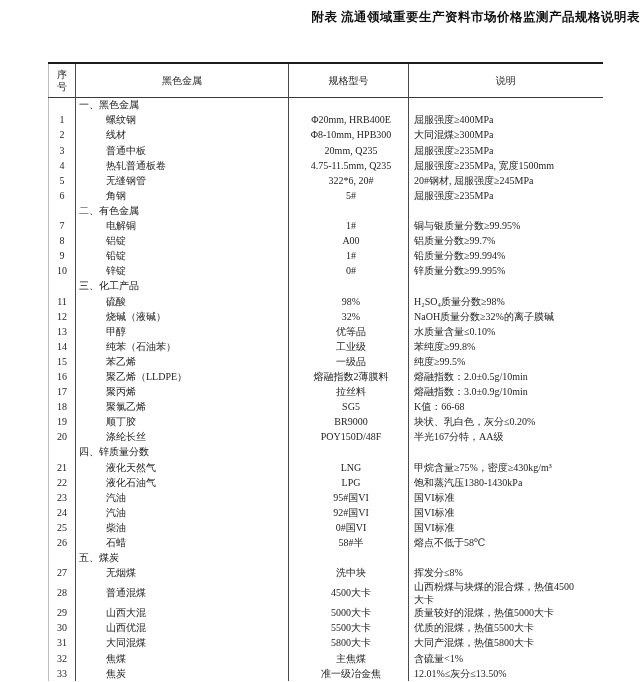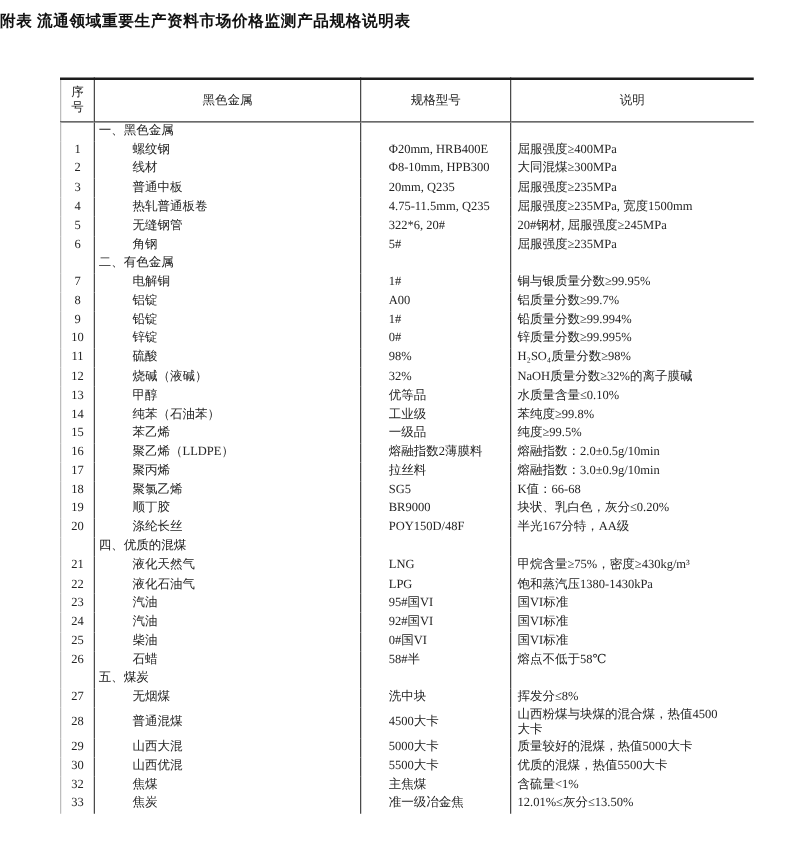--- a/index.html
+++ b/index.html
@@ -1,40 +1,40 @@
 <!DOCTYPE html>
 <html><head>
 <meta charset="utf-8">
 <style>
   html,body{margin:0;padding:0;background:#ffffff;}
   .page{
     position:relative;width:640px;height:682px;background:#ffffff;overflow:hidden;
     font-family:"Liberation Serif","DejaVu Serif",serif;color:#222;
   }
   .title{
-    position:absolute;top:9px;left:0;width:640px;text-align:left;
+    position:absolute;top:9px;left:0;width:640px;text-align:right;
     font-size:12.5px;font-weight:bold;color:#111;letter-spacing:0.5px;
   }
   table.spec{
     position:absolute;top:62px;left:48px;width:554px;
     border-collapse:collapse;table-layout:fixed;
     font-size:10px;color:#242424;
     border-top:2px solid #1c1c1c;border-left:1px solid #bdbdbd;
   }
   thead tr{border-bottom:1px solid #3a3a3a;}
   th{
     font-weight:normal;height:33px;text-align:center;vertical-align:middle;
     white-space:pre-line;line-height:12px;padding:0;
   }
   th + th, td + td{border-left:1px solid #4a4a4a;}
   td{height:15.1px;line-height:12.5px;vertical-align:middle;padding:0;}
   td.c-no{text-align:center;}
   td.c-prod.item{padding-left:30px;margin-top:24px;}
   td.c-prod.section{padding-left:3px;font-weight:normal;color:#161616;}
-  td.c-spec{padding-left:22px;}
+  td.c-spec{padding-left:5px;text-align:center;}
   td.c-desc{padding-left:5px;white-space:pre-line;}
 </style>
 </head>
 <body>
 
 <div class="page">
   <div class="title">附表 流通领域重要生产资料市场价格监测产品规格说明表</div>
 
   <table class="spec">
     <colgroup>
@@ -119,20 +119,26 @@
           <td class="c-spec">1#</td>
           <td class="c-desc">铅质量分数≥99.994%</td>
         </tr>
         <tr>
           <td class="c-no">10</td>
           <td class="c-prod item">锌锭</td>
           <td class="c-spec">0#</td>
           <td class="c-desc">锌质量分数≥99.995%</td>
         </tr>
         <tr>
+          <td class="c-no"></td>
+          <td class="c-prod section">三、化工产品</td>
+          <td class="c-spec"></td>
+          <td class="c-desc"></td>
+        </tr>
+        <tr>
           <td class="c-no">11</td>
           <td class="c-prod item">硫酸</td>
           <td class="c-spec">98%</td>
           <td class="c-desc">H₂SO₄质量分数≥98%</td>
         </tr>
         <tr>
           <td class="c-no">12</td>
           <td class="c-prod item">烧碱（液碱）</td>
           <td class="c-spec">32%</td>
           <td class="c-desc">NaOH质量分数≥32%的离子膜碱</td>
@@ -180,21 +186,21 @@
           <td class="c-desc">块状、乳白色，灰分≤0.20%</td>
         </tr>
         <tr>
           <td class="c-no">20</td>
           <td class="c-prod item">涤纶长丝</td>
           <td class="c-spec">POY150D/48F</td>
           <td class="c-desc">半光167分特，AA级</td>
         </tr>
         <tr>
           <td class="c-no"></td>
-          <td class="c-prod section">四、优质的混煤</td>
+          <td class="c-prod section">四、锌质量分数</td>
           <td class="c-spec"></td>
           <td class="c-desc"></td>
         </tr>
         <tr>
           <td class="c-no">21</td>
           <td class="c-prod item">液化天然气</td>
           <td class="c-spec">LNG</td>
           <td class="c-desc">甲烷含量≥75%，密度≥430kg/m³</td>
         </tr>
         <tr>
@@ -252,20 +258,26 @@
           <td class="c-spec">5000大卡</td>
           <td class="c-desc">质量较好的混煤，热值5000大卡</td>
         </tr>
         <tr>
           <td class="c-no">30</td>
           <td class="c-prod item">山西优混</td>
           <td class="c-spec">5500大卡</td>
           <td class="c-desc">优质的混煤，热值5500大卡</td>
         </tr>
         <tr>
+          <td class="c-no">31</td>
+          <td class="c-prod item">大同混煤</td>
+          <td class="c-spec">5800大卡</td>
+          <td class="c-desc">大同产混煤，热值5800大卡</td>
+        </tr>
+        <tr>
           <td class="c-no">32</td>
           <td class="c-prod item">焦煤</td>
           <td class="c-spec">主焦煤</td>
           <td class="c-desc">含硫量&lt;1%</td>
         </tr>
         <tr>
           <td class="c-no">33</td>
           <td class="c-prod item">焦炭</td>
           <td class="c-spec">准一级冶金焦</td>
           <td class="c-desc">12.01%≤灰分≤13.50%</td>

